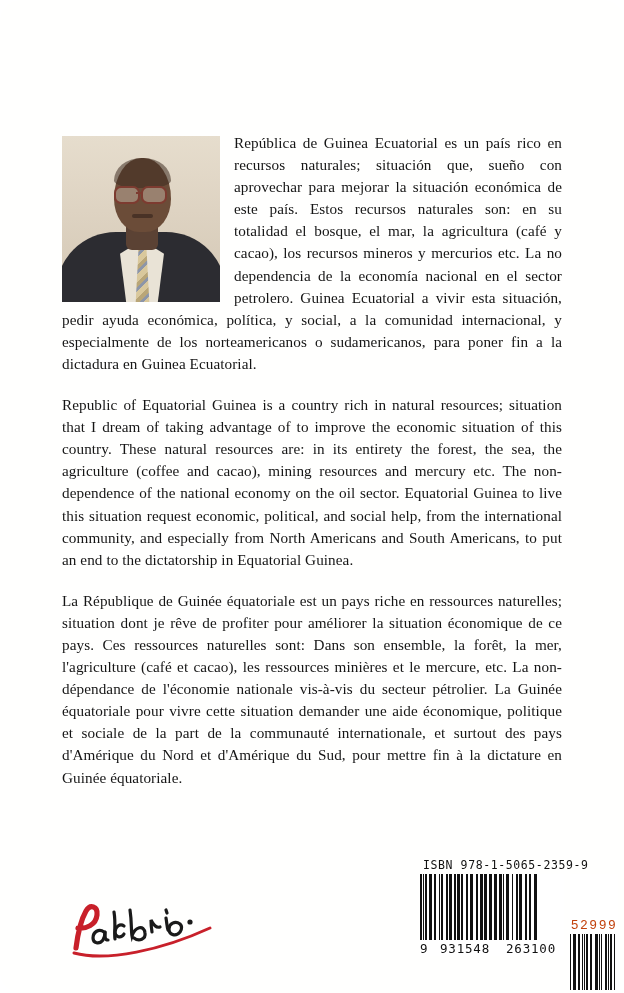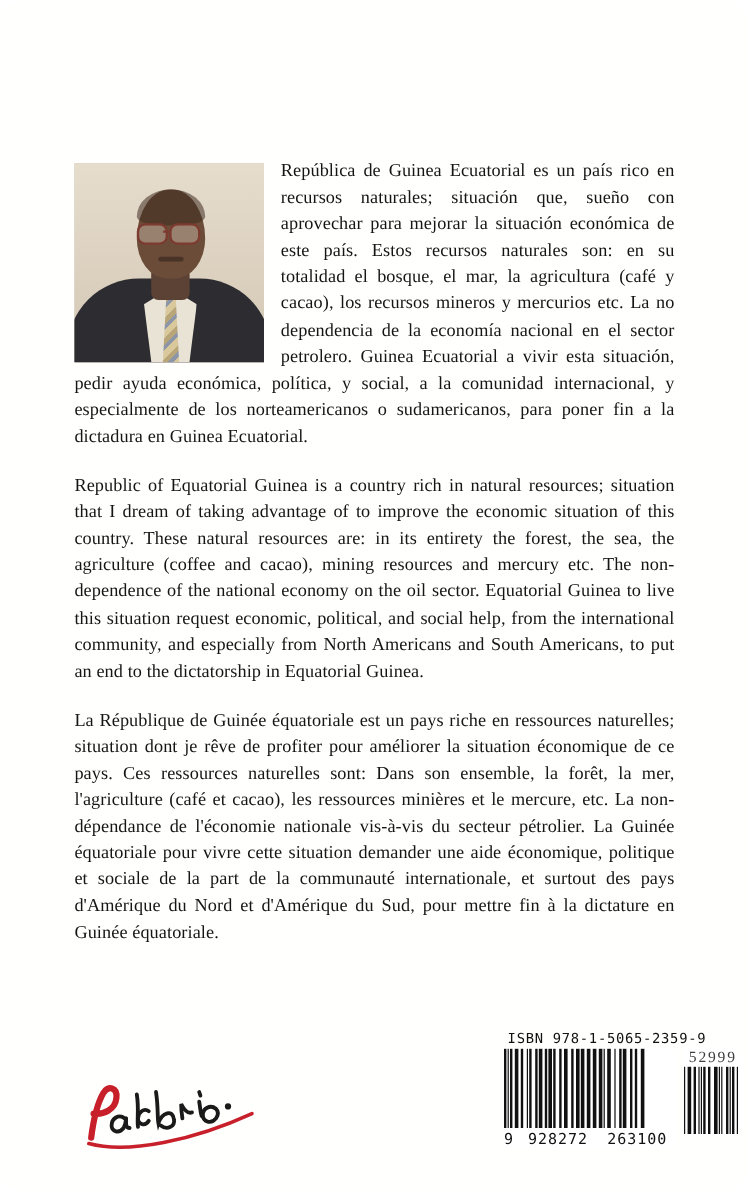--- a/index.html
+++ b/index.html
@@ -180,27 +180,28 @@
   .ean-main {
     position: relative;
     background: #ffffff;
     padding: 0;
   }
   .ean-addon {
     position: relative;
     background: #ffffff;
   }
   .addon-digits {
-    font-family: Liberation Serif, serif;
+    font-family: Liberation Mono, monospace;
     font-size: 13px;
     letter-spacing: 1.5px;
-    color: #404040;
+    color: #c2410c;
     text-align: center;
     line-height: 14px;
     margin-bottom: 1px;
+    margin-top: 45px;
   }
   .bars {
     display: flex;
     align-items: flex-end;
     height: 66px;
   }
   .bars i {
     display: block;
     background: #111;
     height: 100%;
@@ -328,21 +329,21 @@
             <i style="width: 3px; background: rgb(17, 17, 17);"></i>
             <i style="width: 3px; background: transparent;"></i>
             <i style="width: 2px; background: rgb(17, 17, 17);"></i>
             <i style="width: 2px; background: transparent;"></i>
             <i style="width: 2px; background: rgb(17, 17, 17);"></i>
             <i style="width: 3px; background: transparent;"></i>
             <i style="width: 3px; background: rgb(17, 17, 17);"></i>
           </div>
         <div class="ean-digits">
           <span class="d1">9</span>
-          <span class="d2">928272</span>
+          <span class="d2">931548</span>
           <span class="d3">263100</span>
         </div>
       </div>
 
       <div class="ean-addon">
         <div class="addon-digits">52999</div>
         <div class="bars" id="addon-bars" style="height:56px">
             <i style="width: 1px; background: rgb(17, 17, 17);"></i>
             <i style="width: 2px; background: transparent;"></i>
             <i style="width: 3px; background: rgb(17, 17, 17);"></i>

